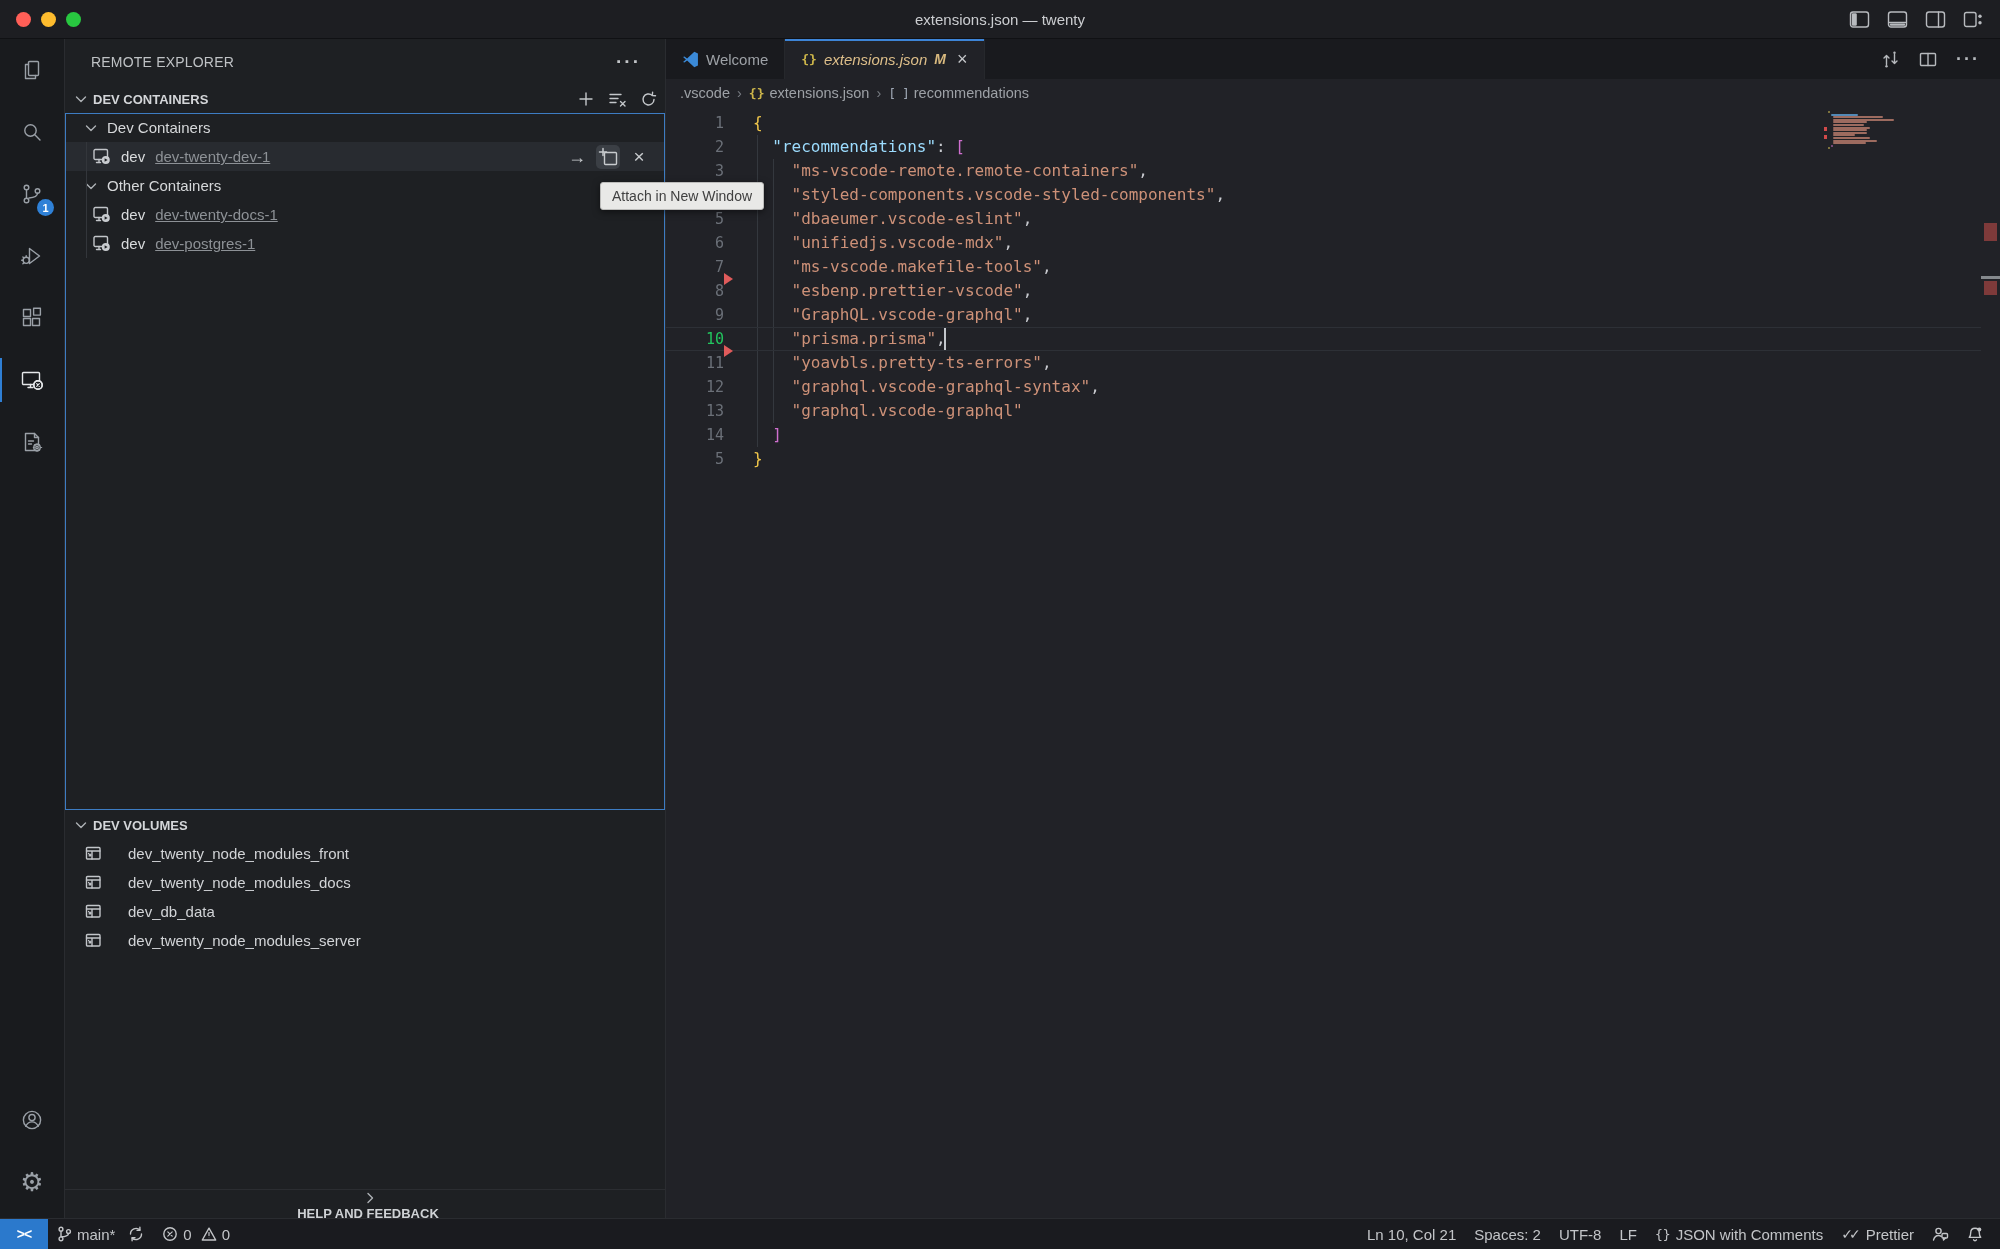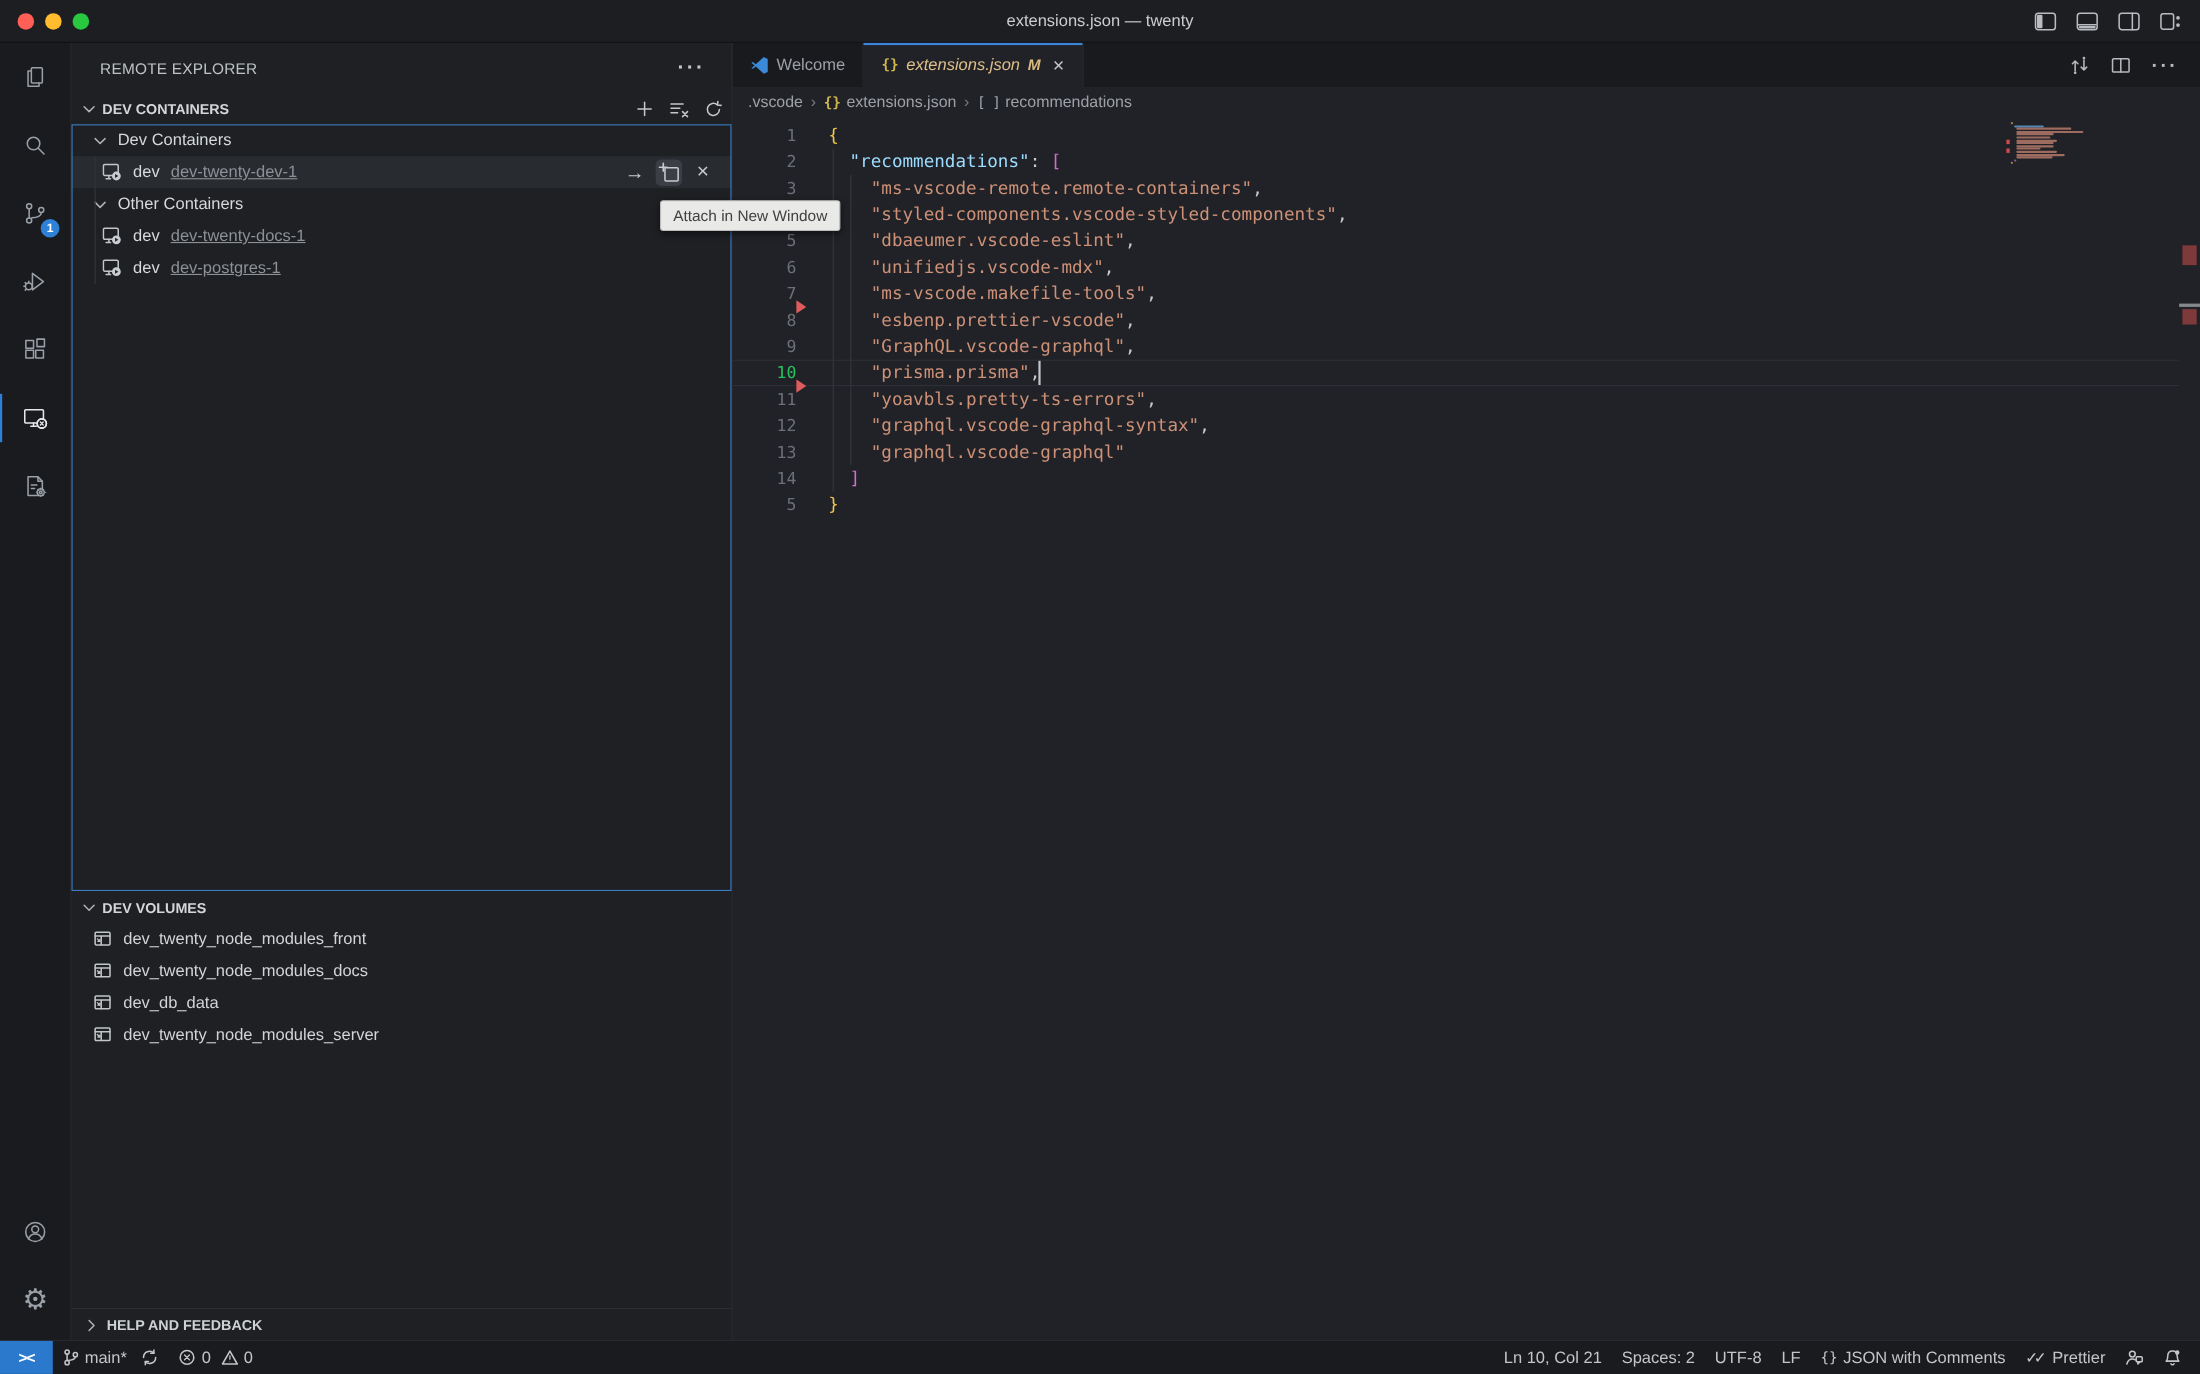--- a/index.html
+++ b/index.html
@@ -49,23 +49,23 @@
   .tree-row .cicon{margin-left:28px;color:#c2c5c9;}
   .item-lbl{margin-left:9px;color:#d8dadc;}
   .item-desc{margin-left:10px;color:#8d9196;text-decoration:underline;}
   .row-actions{position:absolute;right:14px;top:0;height:29px;display:flex;align-items:center;gap:7px;color:#c8cbce;}
   .act{display:flex;align-items:center;justify-content:center;width:24px;height:24px;border-radius:5px;}
   .act.hover{background:#3b3f45;}
   .act .tg{font-size:17px;line-height:1;}
   .dev-volumes{position:absolute;left:0;right:0;top:772px;}
   .vol-row{height:29px;display:flex;align-items:center;color:#d2d4d7;}
   .vol-row .vicon{margin-left:20px;color:#c2c5c9;}
-  .vol-lbl{margin-left:10px;text-align:right;}
+  .vol-lbl{margin-left:26px;text-align:right;}
   .help-row{position:absolute;left:0;right:0;bottom:0;height:29px;display:flex;align-items:center;
-    font-weight:700;font-size:13px;color:#cfd2d5;border-top:1px solid #2b2d31;}
+    font-weight:700;font-size:13px;color:#cfd2d5;border-top:1px solid #2b2d31;flex-direction:column;}
   .help-row .chev{margin-left:10px;color:#aeb1b5;}
   .help-row .lbl{margin-left:6px;}
 
   
   .editorgroup{flex:1;min-width:0;display:flex;flex-direction:column;background:#212227;}
   .tabbar{height:40px;flex:none;background:#191a1e;display:flex;align-items:stretch;}
   .tab{display:flex;align-items:center;gap:7px;padding:0 16px;font-size:15px;color:#9da1a6;
     border-right:1px solid #26282c;position:relative;cursor:default;}
   .tab.active{background:#212227;color:#debf8a;}
   .tab.active::before{content:'';position:absolute;left:0;right:0;top:0;height:2px;background:#3d84d6;}

